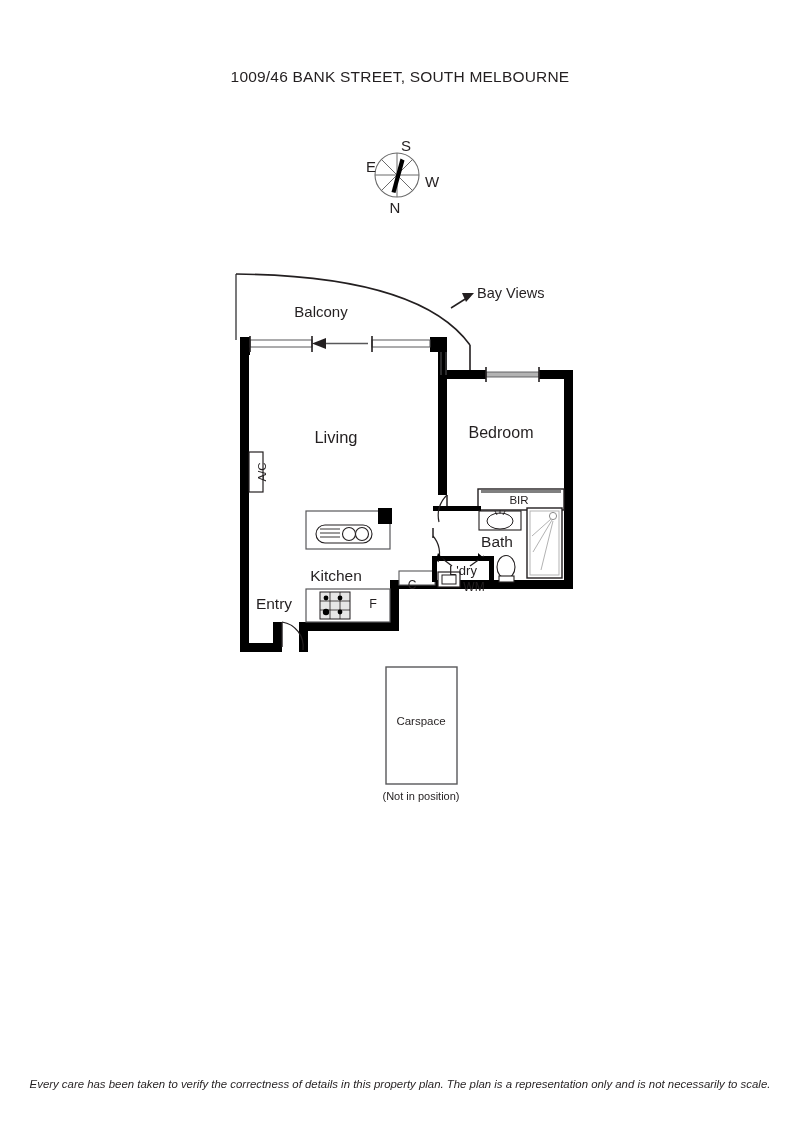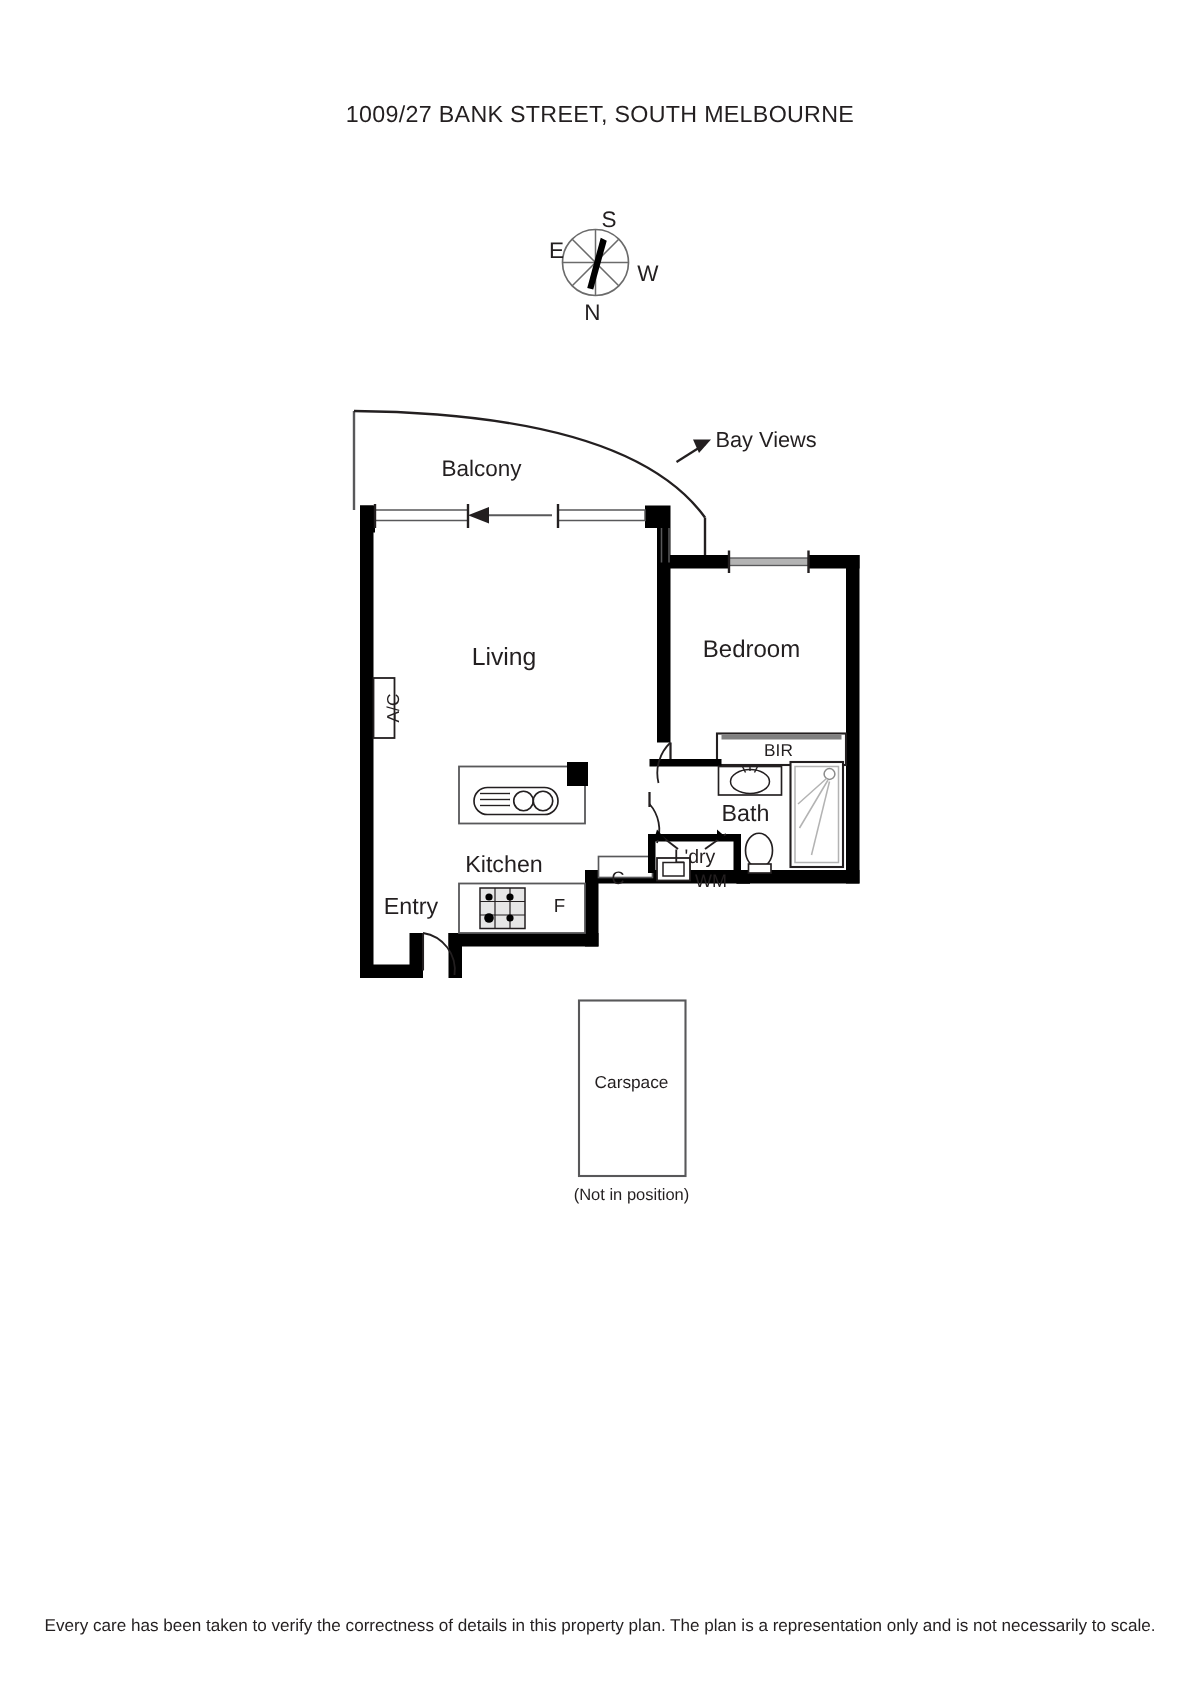--- a/index.html
+++ b/index.html
@@ -43,32 +43,33 @@
   }
   #footer-disclaimer {
     position: absolute;
     left: 0;
     top: 1078px;
     width: 800px;
     text-align: center;
     font-size: 11.4px;
     color: #231f20;
     white-space: nowrap;
+    font-style: italic;
   }
   .svg-text {
     font-family: "Liberation Sans", sans-serif;
     fill: #231f20;
   }
 </style>
 </head>
 <body>
 
 <div id="page">
 
-  <div id="plan-title">1009/27 BANK STREET, SOUTH MELBOURNE</div>
+  <div id="plan-title">1009/46 BANK STREET, SOUTH MELBOURNE</div>
 
   <svg id="plan-canvas" viewBox="0 0 800 1132" width="800" height="1132">
 
     <g>
       <circle cx="397" cy="175" r="22" fill="#ffffff" stroke="#6b6b6b" stroke-width="1.1"></circle>
 
       <line x1="381.5" y1="159.5" x2="412.5" y2="190.5" stroke="#6b6b6b" stroke-width="1"></line>
       <line x1="412.5" y1="159.5" x2="381.5" y2="190.5" stroke="#6b6b6b" stroke-width="1"></line>
       <line x1="375" y1="175" x2="419" y2="175" stroke="#6b6b6b" stroke-width="1"></line>
       <line x1="397" y1="153" x2="397" y2="197" stroke="#6b6b6b" stroke-width="1"></line>

